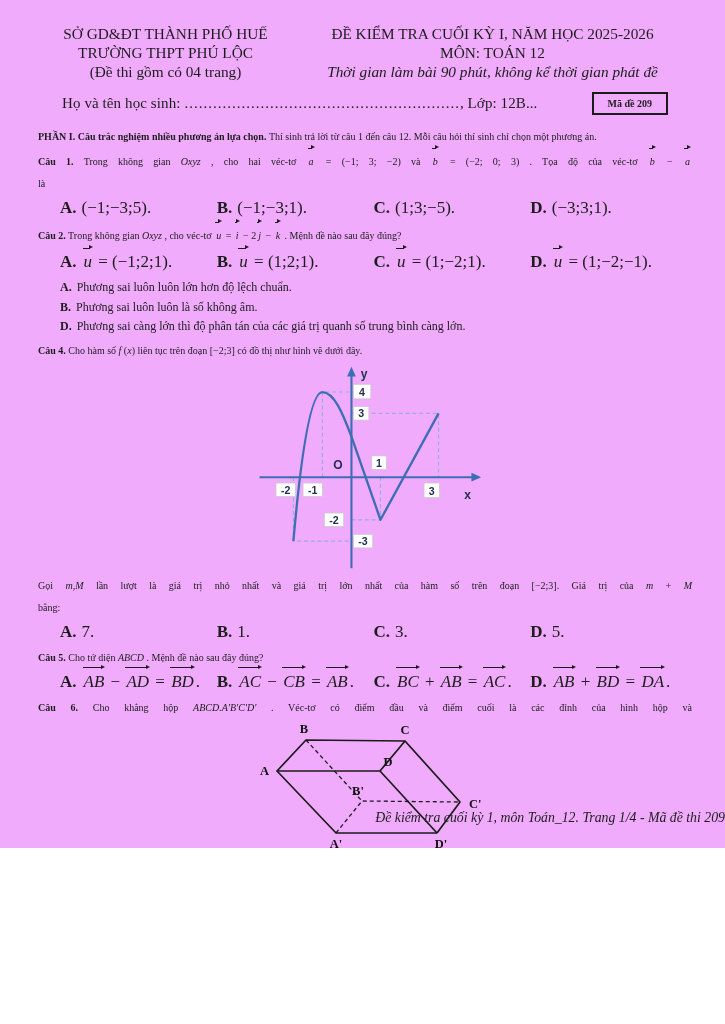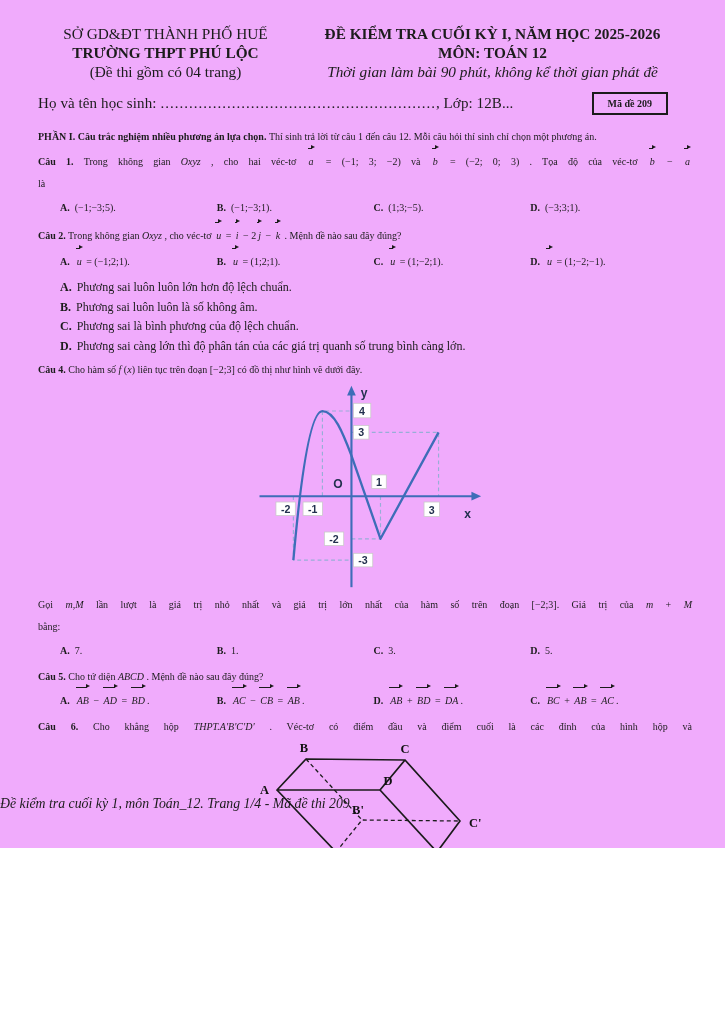--- a/index.html
+++ b/index.html
@@ -4,50 +4,50 @@
 <style>
   html,body{margin:0;padding:0;background:#fff;}
   .page{position:relative;width:725px;height:848px;background:#f0abfc;overflow:hidden;
         font-family:"Liberation Serif",serif;color:#1c1c1c;}
   .content{padding:24px 33px 0 38px;}
   
   .hdr{display:flex;}
   .hdr-left{width:255px;text-align:center;}
   .hdr-right{flex:1;text-align:center;}
   .h-line{font-size:15.3px;line-height:19px;}
-  .bold{font-weight:bold;}
+  .bold{font-weight:normal;}
   .italic{font-style:italic;}
   .student-row{display:flex;align-items:center;margin-top:11px;}
-  .student-line{font-size:15px;letter-spacing:.1px;white-space:nowrap;overflow:hidden;flex:1;}
+  .student-line{font-size:15px;letter-spacing:.1px;white-space:nowrap;overflow:hidden;flex:1;margin-left:24px;}
   .dots{letter-spacing:1px;}
   .exam-code{border:2px solid #1b1b1b;font-weight:bold;font-size:10px;padding:4px 14px;margin-left:14px;margin-right:24px;white-space:nowrap;}
   
   .intro{margin:12px 0 0 0;font-size:10px;line-height:19px;text-align:justify;}
   .q{margin-top:4px;}
   .qline{font-size:10px;line-height:20px;}
   .qline.math{line-height:24px;}
   .fill{text-align:justify;text-align-last:justify;}
   .opts4{display:flex;padding-left:22px;margin-top:2px;}
-  .opts4 .opt{width:24.8%;font-size:10px;line-height:24px;white-space:nowrap;}
+  .opts4 .opt{width:24.8%;font-size:17px;line-height:24px;white-space:nowrap;}
   .optlist .opt{padding-left:22px;font-size:12px;line-height:19.5px;}
   .ol{font-weight:bold;margin-right:5px;}
   
   .sg-p{}
   .sg-b{font-weight:bold;}
   .sg-i{font-style:italic;}
   .sg-v{position:relative;display:inline-block;font-style:italic;padding:0 2px;}
   .sg-v::before{content:'';position:absolute;left:1px;right:4px;top:-2.5px;border-top:1.3px solid #1b1b1b;}
   .sg-v::after{content:'';position:absolute;right:-1px;top:-5px;width:0;height:0;
                border:2.6px solid transparent;border-left:4.5px solid #1b1b1b;}
   
   .fig{display:block;margin:2px auto 0 auto;}
   .gl-tick{font:bold 11px "Liberation Sans",sans-serif;fill:#22304e;}
   .gl-axis{font:bold 12.5px "Liberation Sans",sans-serif;fill:#22304e;}
   .bx-label{font:bold 12.5px "Liberation Serif",serif;fill:#111;}
-  .footer{position:absolute;left:0;right:0;bottom:36px;text-align:left;
+  .footer{position:absolute;left:0;right:0;bottom:22px;text-align:right;
           font-style:italic;font-size:13.8px;color:#1c1c1c;}
 </style>
 </head>
 <body>
 
 <div class="page">
   <div class="content">
 
     <div class="hdr">
       <div class="hdr-left">
@@ -86,21 +86,20 @@
         <div class="opt"><span class="ol">A.</span><span><span class="sg-v">u</span><span class="sg-p"> = (−1;2;1).</span></span></div>
         <div class="opt"><span class="ol">B.</span><span><span class="sg-v">u</span><span class="sg-p"> = (1;2;1).</span></span></div>
         <div class="opt"><span class="ol">C.</span><span><span class="sg-v">u</span><span class="sg-p"> = (1;−2;1).</span></span></div>
         <div class="opt"><span class="ol">D.</span><span><span class="sg-v">u</span><span class="sg-p"> = (1;−2;−1).</span></span></div>
       </div>
     </div>
 
     <div class="q optlist">
       <div class="opt"><span class="ol">A.</span><span><span class="sg-p">Phương sai luôn luôn lớn hơn độ lệch chuẩn.</span></span></div>
       <div class="opt"><span class="ol">B.</span><span><span class="sg-p">Phương sai luôn luôn là số không âm.</span></span></div>
-      <div class="opt"><span class="ol">C.</span><span><span class="sg-p">Phương sai là bình phương của độ lệch chuẩn.</span></span></div>
       <div class="opt"><span class="ol">D.</span><span><span class="sg-p">Phương sai càng lớn thì độ phân tán của các giá trị quanh số trung bình càng lớn.</span></span></div>
     </div>
 
     <div class="q">
       <div class="qline"><span class="sg-b">Câu 4.</span><span class="sg-p"> Cho hàm số </span><span class="sg-i">f</span><span class="sg-p"> (</span><span class="sg-i">x</span><span class="sg-p">) liên tục trên đoạn [−2;3] có đồ thị như hình vẽ dưới đây.</span></div>
 
       <svg class="fig" width="242" height="211" viewBox="0 0 250 218">
         <g stroke-width="1.2" stroke-dasharray="4 3" fill="none" stroke="#98aed7">
           <path d="M81,118 L81,30 L111,30"></path>
           <path d="M111,52 L201,52 L201,118"></path>
@@ -147,27 +146,27 @@
         <div class="opt"><span class="ol">C.</span><span><span class="sg-p">3.</span></span></div>
         <div class="opt"><span class="ol">D.</span><span><span class="sg-p">5.</span></span></div>
       </div>
     </div>
 
     <div class="q">
       <div class="qline"><span class="sg-b">Câu 5.</span><span class="sg-p"> Cho tứ diện </span><span class="sg-i">ABCD</span><span class="sg-p"> . Mệnh đề nào sau đây đúng?</span></div>
       <div class="opts4">
         <div class="opt"><span class="ol">A.</span><span><span class="sg-v">AB</span><span class="sg-p"> − </span><span class="sg-v">AD</span><span class="sg-p"> = </span><span class="sg-v">BD</span><span class="sg-p">.</span></span></div>
         <div class="opt"><span class="ol">B.</span><span><span class="sg-v">AC</span><span class="sg-p"> − </span><span class="sg-v">CB</span><span class="sg-p"> = </span><span class="sg-v">AB</span><span class="sg-p">.</span></span></div>
+        <div class="opt"><span class="ol">C.</span><span><span class="sg-v">BC</span><span class="sg-p"> + </span><span class="sg-v">AB</span><span class="sg-p"> = </span><span class="sg-v">AC</span><span class="sg-p">.</span></span></div>
         <div class="opt"><span class="ol">D.</span><span><span class="sg-v">AB</span><span class="sg-p"> + </span><span class="sg-v">BD</span><span class="sg-p"> = </span><span class="sg-v">DA</span><span class="sg-p">.</span></span></div>
-        <div class="opt"><span class="ol">C.</span><span><span class="sg-v">BC</span><span class="sg-p"> + </span><span class="sg-v">AB</span><span class="sg-p"> = </span><span class="sg-v">AC</span><span class="sg-p">.</span></span></div>
-      </div>
-    </div>
-
-    <div class="q">
-      <div class="qline fill"><span class="sg-b">Câu 6.</span><span class="sg-p"> Cho khẳng hộp </span><span class="sg-i">THPT.A'B'C'D'</span><span class="sg-p"> . Véc-tơ có điểm đầu và điểm cuối là các đỉnh của hình hộp và</span></div>
+      </div>
+    </div>
+
+    <div class="q">
+      <div class="qline fill"><span class="sg-b">Câu 6.</span><span class="sg-p"> Cho khẳng hộp </span><span class="sg-i">ABCD.A'B'C'D'</span><span class="sg-p"> . Véc-tơ có điểm đầu và điểm cuối là các đỉnh của hình hộp và</span></div>
 
       <svg class="fig" width="240" height="132" viewBox="0 0 240 132">
         <g stroke="#1b1b1b" stroke-width="1.7" fill="none" stroke-linejoin="round">
           <path d="M32,51 L61,20 L160,21 L135,51 Z"></path>
           <path d="M32,51 L91,113 L192,113"></path>
           <path d="M160,21 L215,82 L192,113"></path>
           <path d="M135,51 L192,113"></path>
         </g>
         <g stroke="#1b1b1b" stroke-width="1.3" stroke-dasharray="4 3" fill="none">
           <path d="M61,20 L117,81"></path>

